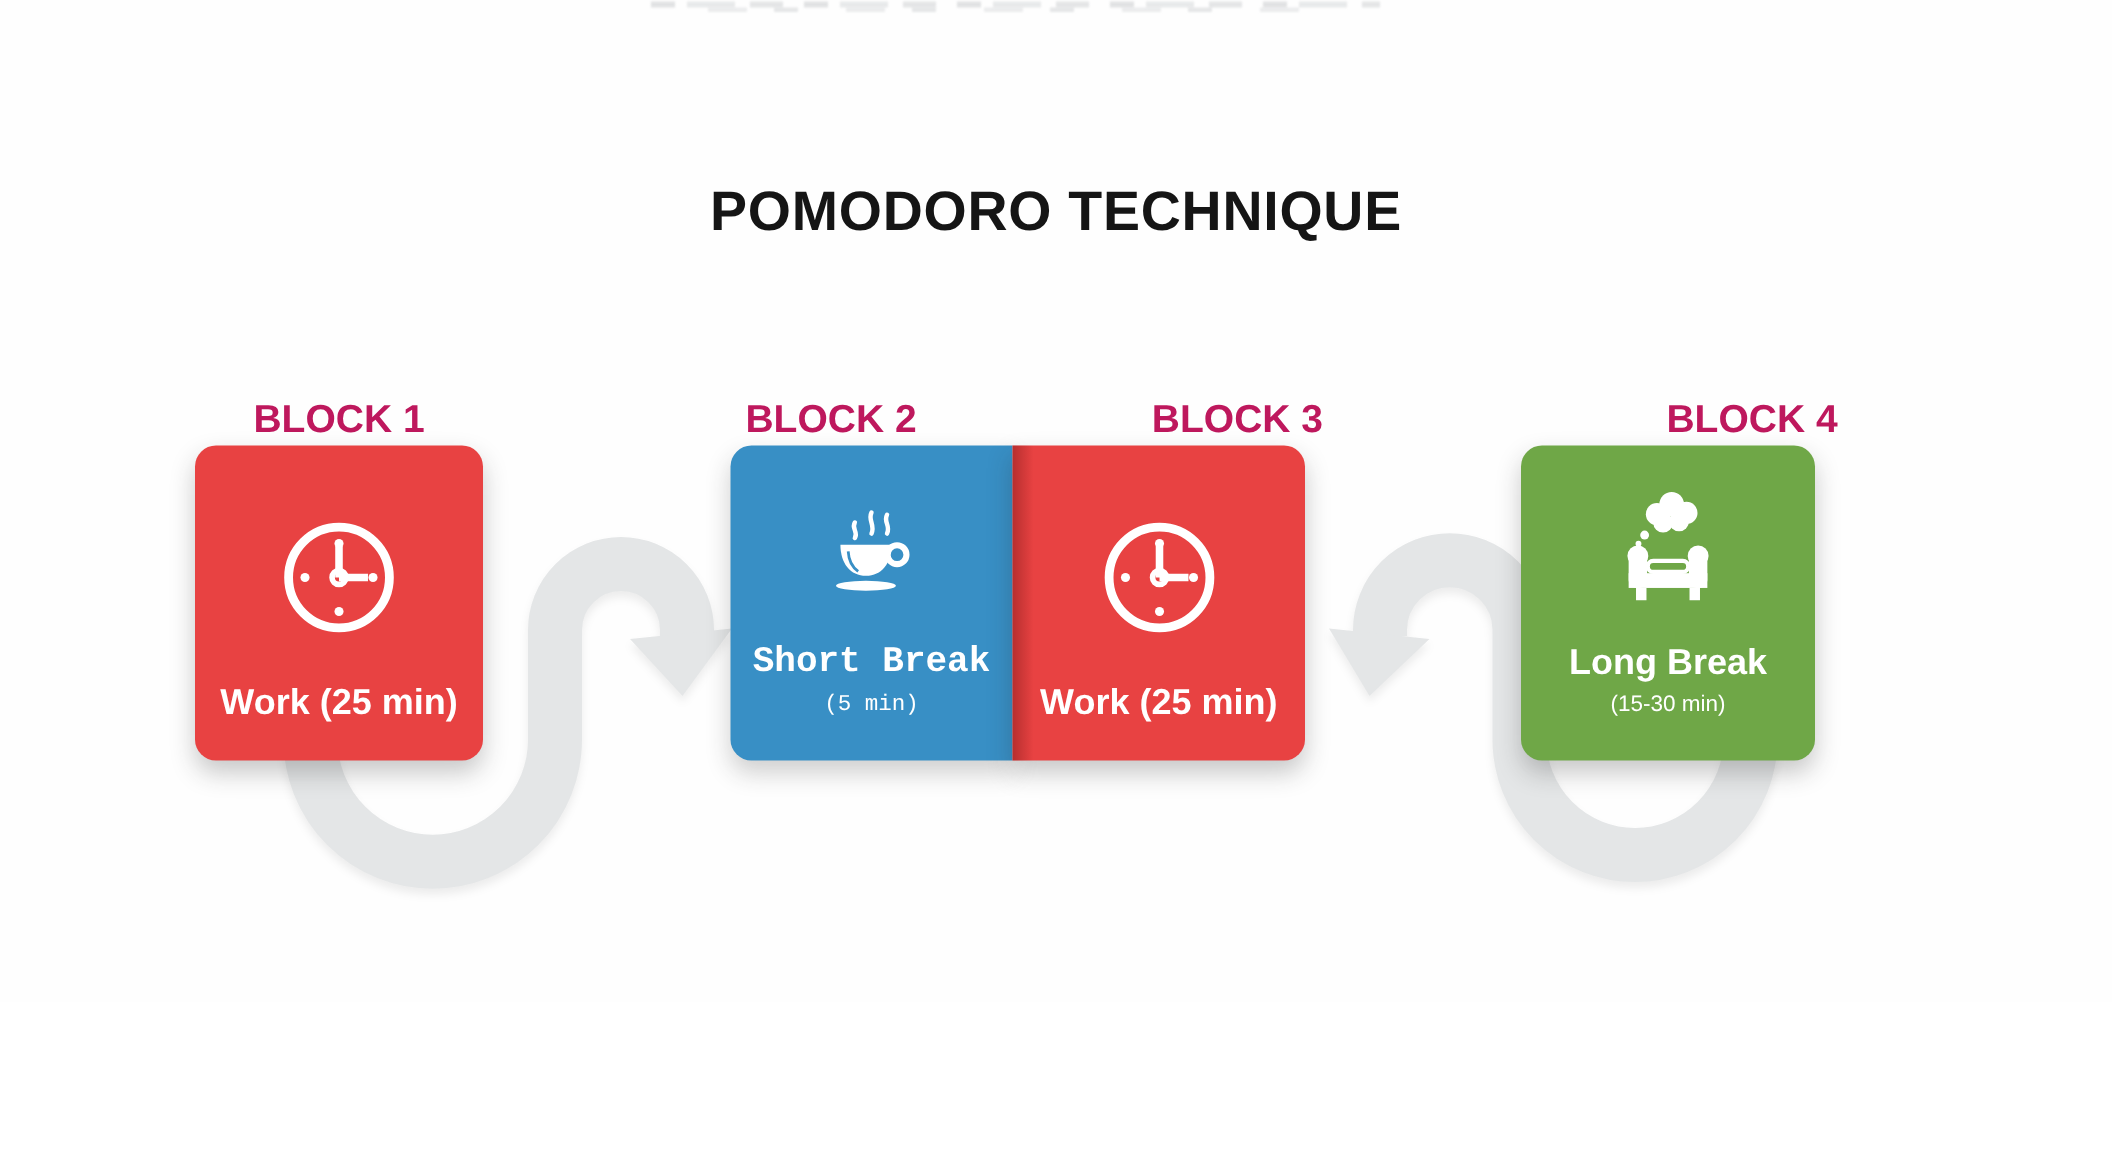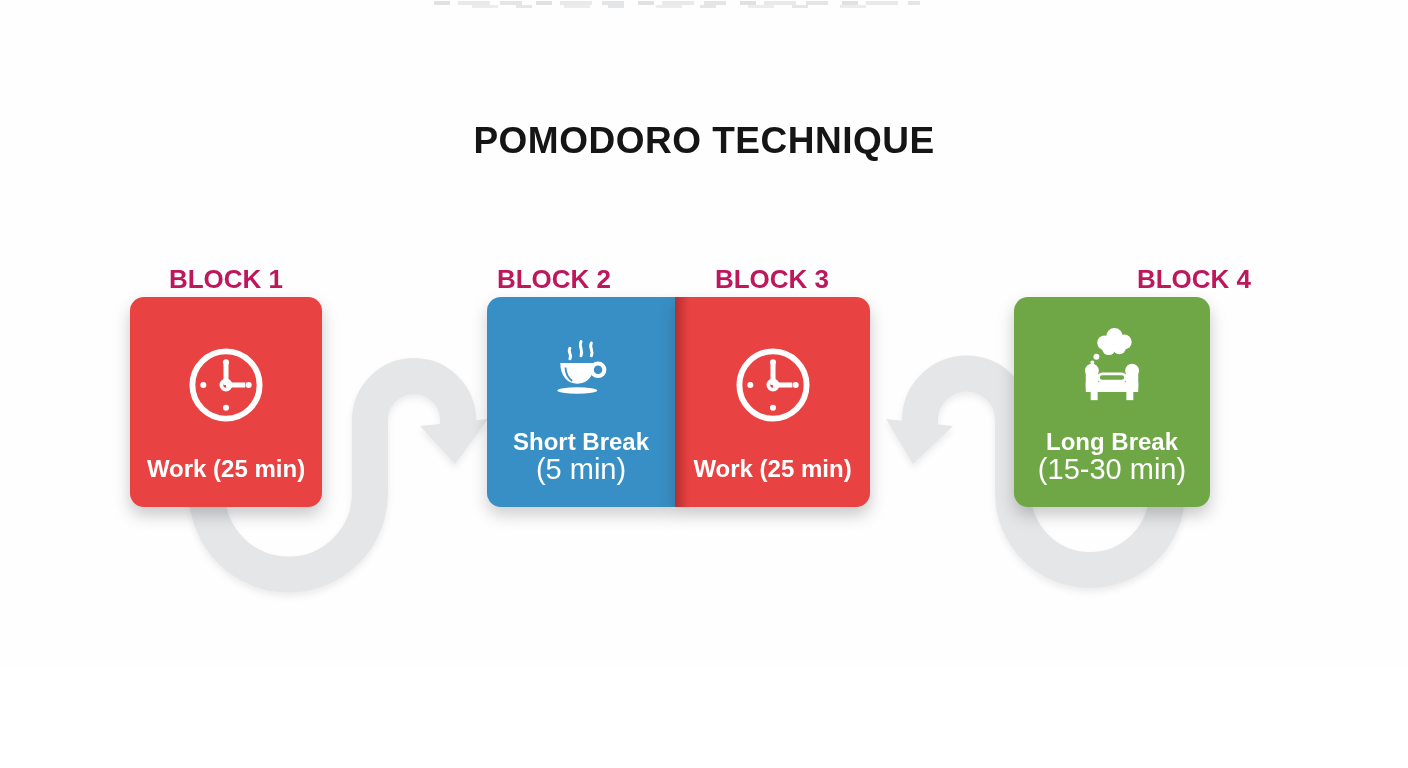--- a/index.html
+++ b/index.html
@@ -15,39 +15,39 @@
 
   .title{position:absolute;top:120px;left:0;width:100%;margin:0;text-align:center;
     font-size:37px;font-weight:700;color:#151515;letter-spacing:.5px;}
 
   .arrows{position:absolute;left:0;top:0;width:1408px;height:768px;}
   .arrow-path{fill:none;stroke:#e4e6e7;stroke-width:36;}
   .arrow-head{fill:#e4e6e7;}
 
   .block-label{position:absolute;top:264px;width:220px;text-align:center;
     font-size:26px;font-weight:700;color:#be185d;letter-spacing:0;}
-  .label-1{left:116px;} .label-2{left:444px;} .label-3{left:662px;} .label-4{left:1084px;}
+  .label-1{left:116px;} .label-2{left:444px;} .label-3{left:662px;text-align:right;} .label-4{left:1058px;}
 
   .block{position:absolute;top:297px;height:210px;box-shadow:0 8px 16px rgba(40,40,40,.25);}
   .block-1{left:130px;width:192px;background:#e84242;border-radius:14px;}
-  .block-2{left:487px;width:188px;background:#388fc5;border-radius:14px 0 0 14px;box-shadow:0 8px 16px rgba(40,40,40,.22);}
+  .block-2{left:487px;width:188px;background:#388fc5;border-radius:14px 0 0 14px;box-shadow:0 8px 16px rgba(40,40,40,.22);font-family:Liberation Mono, monospace;}
   .block-3{left:675px;width:195px;background:#e84242;border-radius:0 14px 14px 0;}
   .block-3::before{content:"";position:absolute;inset:0;border-radius:inherit;
     background:linear-gradient(90deg,rgba(70,0,0,.30),rgba(70,0,0,0) 14px);}
   .block-4{left:1014px;width:196px;background:#6fa747;border-radius:14px;}
 
   .block .icon{position:absolute;left:50%;transform:translateX(-50%);}
   .icon-clock{top:46px;width:84px;height:84px;}
   .icon-coffee{top:38px;width:74px;height:74px;}
   .icon-armchair{top:26px;width:82px;height:92px;}
 
   .block-text{position:absolute;left:0;bottom:24px;width:100%;text-align:center;color:#ffffff;}
   .block-text .line1{font-size:24px;font-weight:700;line-height:28px;}
   .two-line .block-text .line1{font-weight:700;}
-  .block-text .line2{font-size:29px;font-weight:400;line-height:27px;}
+  .block-text .line2{font-size:15px;font-weight:400;line-height:27px;}
   .block-text .line2:empty{display:none;}
 </style>
 </head>
 <body>
 
 <div class="canvas">
 
   <div class="top-artifact">
     <div class="row1"></div>
     <div class="row2"></div>

